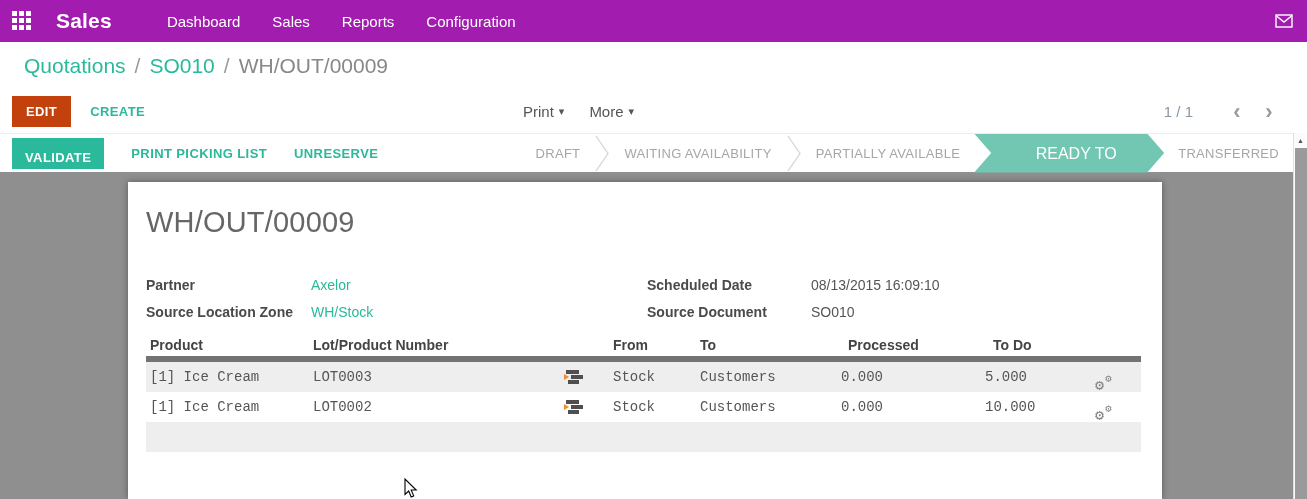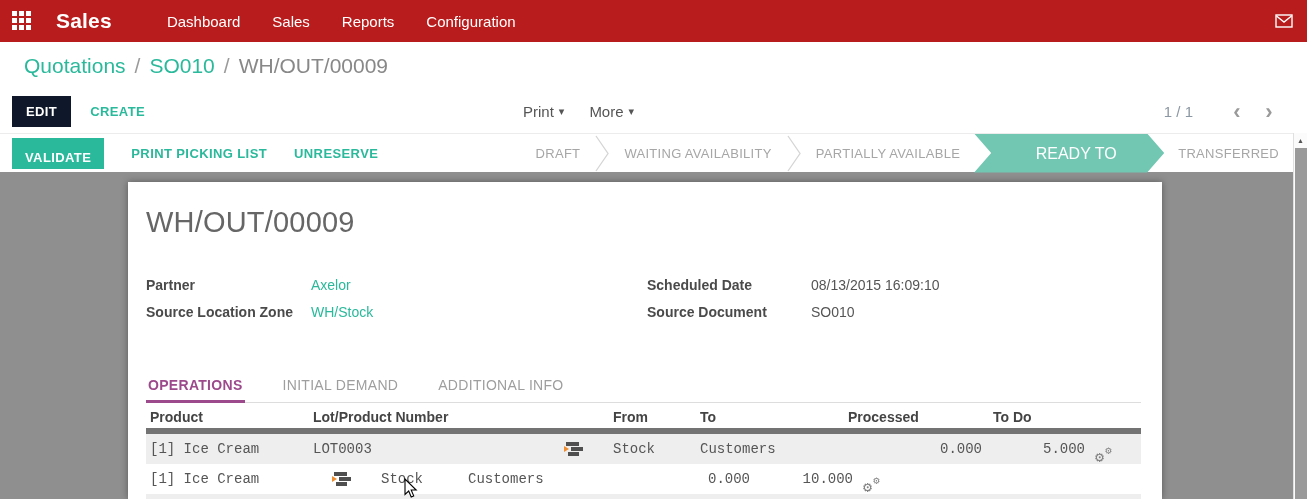--- a/index.html
+++ b/index.html
@@ -1,34 +1,34 @@
 <!DOCTYPE html>
 <html><head>
 <meta charset="utf-8">
 <style>
   * { margin:0; padding:0; box-sizing:border-box; }
   html,body { width:1307px; height:499px; overflow:hidden; background:#fff;
     font-family:"Liberation Sans", sans-serif; }
 
   
-  .navbar { height:42px; background:#b91c1c; display:flex; align-items:center; padding-left:12px;text-align:right; }
+  .navbar { height:42px; background:#a21caf; display:flex; align-items:center; padding-left:12px;text-align:right; }
   .apps-icon { width:20px; height:20px; margin-right:24px; cursor:pointer; }
   .brand { color:#fff; font-size:21px; font-weight:700; margin-right:44px; letter-spacing:.2px; }
   .nav-item { color:#fff; font-size:15px; padding:0 11px; margin-right:10px; cursor:pointer; }
   .mail-icon { margin-left:auto; margin-right:14px; cursor:pointer; display:flex; }
 
   
   .breadcrumb-row { height:48px; display:flex; align-items:center; padding-left:24px; font-size:21px; }
   .crumb-link { color:#2ab99b; cursor:pointer; }
   .crumb-sep { color:#9a9a9a; margin:0 9px; }
   .crumb-current { color:#888; }
 
   
   .actions-row { height:43px; display:flex; align-items:center; position:relative; padding-left:12px; }
-  .btn-primary { background:#0f172a; color:#fff; border:none; font-size:13px; font-weight:700;
+  .btn-primary { background:#c2410c; color:#fff; border:none; font-size:13px; font-weight:700;
     letter-spacing:.4px; height:31px; padding:0 14px; cursor:pointer; font-family:inherit; }
   .btn-link { background:none; border:none; color:#2ab99b; font-size:13px; font-weight:700;
     letter-spacing:.4px; margin-left:19px; cursor:pointer; font-family:inherit; }
   .center-menus { position:absolute; left:523px; top:0; height:100%; display:flex; align-items:center; }
   .dropdown { color:#555; font-size:15px; margin-right:25px; cursor:pointer; display:flex; align-items:center; }
   .caret { font-size:11px; color:#555; margin-left:5px; }
   .pager { margin-left:auto; display:flex; align-items:center; margin-right:22px; }
   .pager-count { color:#8b97a2; font-size:15px; margin-right:28px; }
   .pager-arrow { color:#9a9a9a; font-size:22px; font-weight:700; cursor:pointer; margin-left:0; width:32px; text-align:center; }
 
@@ -74,21 +74,21 @@
   .tbody-row { cursor:pointer;font-family:Liberation Mono, monospace; }
   .tbody-row.odd { background:#eee; }
   .row-stub { height:30px; background:#eee; }
   .col-product { width:167px; padding-left:4px; }
   .col-lot { width:232px; }
   .col-icon { width:64px; padding-left:18px; display:flex; align-items:center; }
   .col-from { width:87px; padding-left:4px; }
   .col-to { width:145px; padding-left:4px; }
   .col-processed { width:144px; }
   .thead .col-processed { padding-left:7px; }
-  .trow .num { text-align:right; }
+  .trow .num { }
   .col-processed.num { padding-right:3px; }
   .col-todo { width:104px; }
   .thead .col-todo { padding-left:8px; }
   .col-todo.num { padding-right:4px; }
   .col-gear { width:52px; padding-left:6px; }
   .gear-wrap { position:relative; width:24px; height:20px; color:#828282; cursor:pointer; }
   .gear-big { position:absolute; left:0; top:2px; font-size:15px; line-height:15px; }
   .gear-small { position:absolute; left:10px; top:-3px; font-size:11px; line-height:11px; }
 
   
@@ -200,25 +200,20 @@
             <span class="f-label">Scheduled Date</span>
             <span class="f-value">08/13/2015 16:09:10</span>
           </div>
           <div class="field-row">
             <span class="f-label">Source Document</span>
             <span class="f-value">SO010</span>
           </div>
         </div>
       </div>
 
-      <div class="tabs">
-        <div class="tab active">OPERATIONS</div>
-        <div class="tab">INITIAL DEMAND</div>
-        <div class="tab">ADDITIONAL INFO</div>
-      </div>
 
       <div class="optable">
         <div class="trow thead">
           <div class="col-product">Product</div>
           <div class="col-lot">Lot/Product Number</div>
           <div class="col-icon"></div>
           <div class="col-from">From</div>
           <div class="col-to">To</div>
           <div class="col-processed">Processed</div>
           <div class="col-todo">To Do</div>
@@ -240,20 +235,21 @@
           <div class="col-to">Customers</div>
           <div class="col-processed num">0.000</div>
           <div class="col-todo num">5.000</div>
           <div class="col-gear">
             <span class="gear-wrap"><span class="gear-big">⚙</span><span class="gear-small">⚙</span></span>
           </div>
         </div>
 
         <div class="trow tbody-row">
           <div class="col-product">[1] Ice Cream</div>
+          <div class="col-lot">LOT0002</div>
           <div class="col-icon">
             <svg width="20" height="16" viewBox="0 0 20 16">
               <rect x="3" y="1" width="13" height="4" fill="#4f4f4f"></rect>
               <rect x="8" y="6" width="12" height="4" fill="#4f4f4f"></rect>
               <rect x="5" y="11" width="11" height="4" fill="#4f4f4f"></rect>
               <path d="M1,5 L6,8 L1,11 Z" fill="#ef8d2f"></path>
             </svg>
           </div>
           <div class="col-from">Stock</div>
           <div class="col-to">Customers</div>

